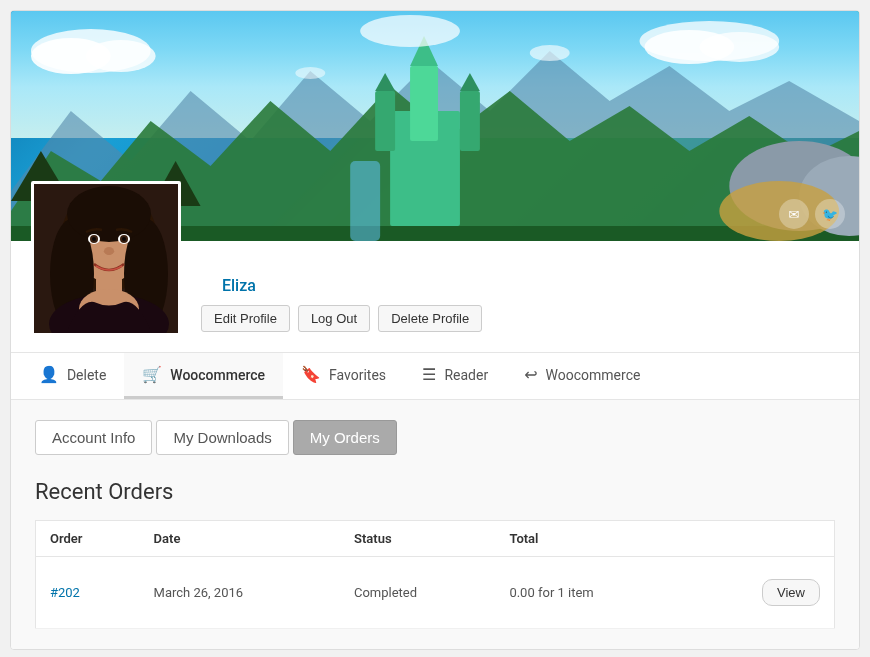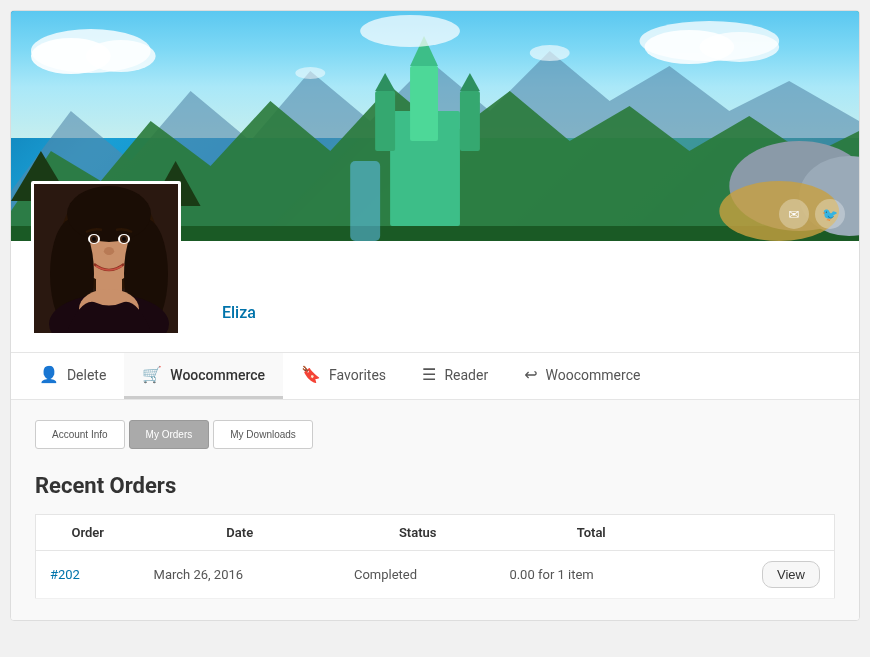--- a/index.html
+++ b/index.html
@@ -151,57 +151,57 @@
     }
 
     
     .sub-tabs {
       display: flex;
       gap: 4px;
       margin-bottom: 24px;
     }
     .sub-tab {
       padding: 8px 16px;
-      font-size: 10px;
+      font-size: 15px;
       background: #fff;
       border: 1px solid #ccc;
       border-radius: 3px;
       cursor: pointer;
       color: #555;
     }
     .sub-tab.active {
       background: #aaa;
       color: #fff;
       border-color: #999;
     }
 
     
     .section-title {
       font-size: 22px;
-      font-weight: 700;
+      font-weight: 400;
       color: #333;
       margin-bottom: 16px;
     }
     .orders-table {
       width: 100%;
       border-collapse: collapse;
       background: #fff;
       border: 1px solid #e5e5e5;
     }
     .orders-table th {
-      text-align: center;
+      text-align: left;
       padding: 10px 14px;
       font-size: 13px;
       font-weight: 600;
       color: #333;
       border-bottom: 1px solid #e5e5e5;
       background: #fff;
     }
     .orders-table td {
-      padding: 10px 14px;
+      padding: 22px 14px;
       font-size: 13px;
       color: #555;
       border-bottom: 1px solid #f0f0f0;
     }
     .order-link {
       color: #0073aa;
       text-decoration: none;
     }
     .view-btn {
       padding: 5px 14px;
@@ -313,20 +313,25 @@
           <ellipse cx="75" cy="140" rx="60" ry="30" fill="#1a0810"></ellipse>
 
           <ellipse cx="75" cy="125" rx="30" ry="20" fill="#c9906a"></ellipse>
 
           <path d="M30,155 Q45,115 60,118 Q75,125 90,118 Q105,115 120,155Z" fill="#1a0810"></path>
         </svg>
       </div>
     </div>
     <div class="profile-info">
       <a class="profile-name">Eliza</a>
+      <div class="profile-buttons">
+        <button class="profile-btn">Edit Profile</button>
+        <button class="profile-btn">Log Out</button>
+        <button class="profile-btn">Delete Profile</button>
+      </div>
     </div>
   </div>
 
   <div class="nav-tabs">
     <div class="nav-tab">
       <span class="nav-tab-icon">👤</span>
       <span>Delete</span>
     </div>
     <div class="nav-tab active">
       <span class="nav-tab-icon">🛒</span>
@@ -343,22 +348,22 @@
     <div class="nav-tab">
       <span class="nav-tab-icon">↩</span>
       <span>Woocommerce</span>
     </div>
   </div>
 
   <div class="main-content">
 
     <div class="sub-tabs">
       <button class="sub-tab">Account Info</button>
+      <button class="sub-tab">My Downloads</button>
       <button class="sub-tab active">My Orders</button>
-      <button class="sub-tab">My Downloads</button>
     </div>
 
     <div>
       <h2 class="section-title">Recent Orders</h2>
       <table class="orders-table">
         <thead>
           <tr>
             <th>Order</th>
             <th>Date</th>
             <th>Status</th>

